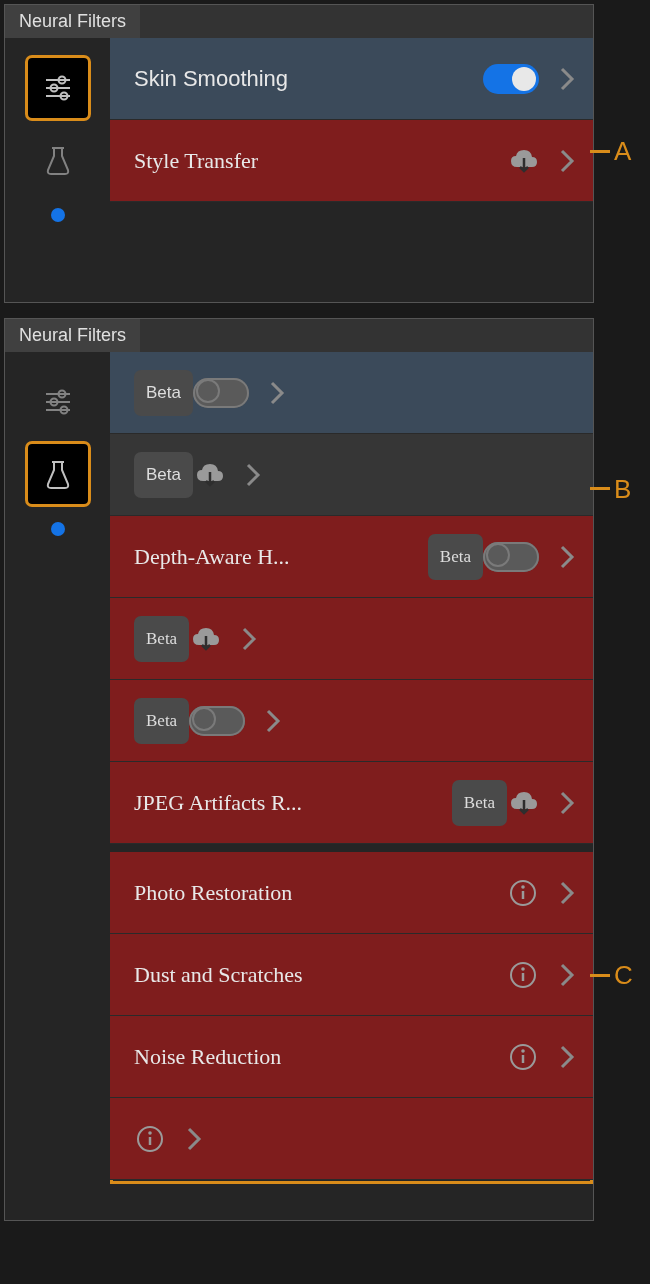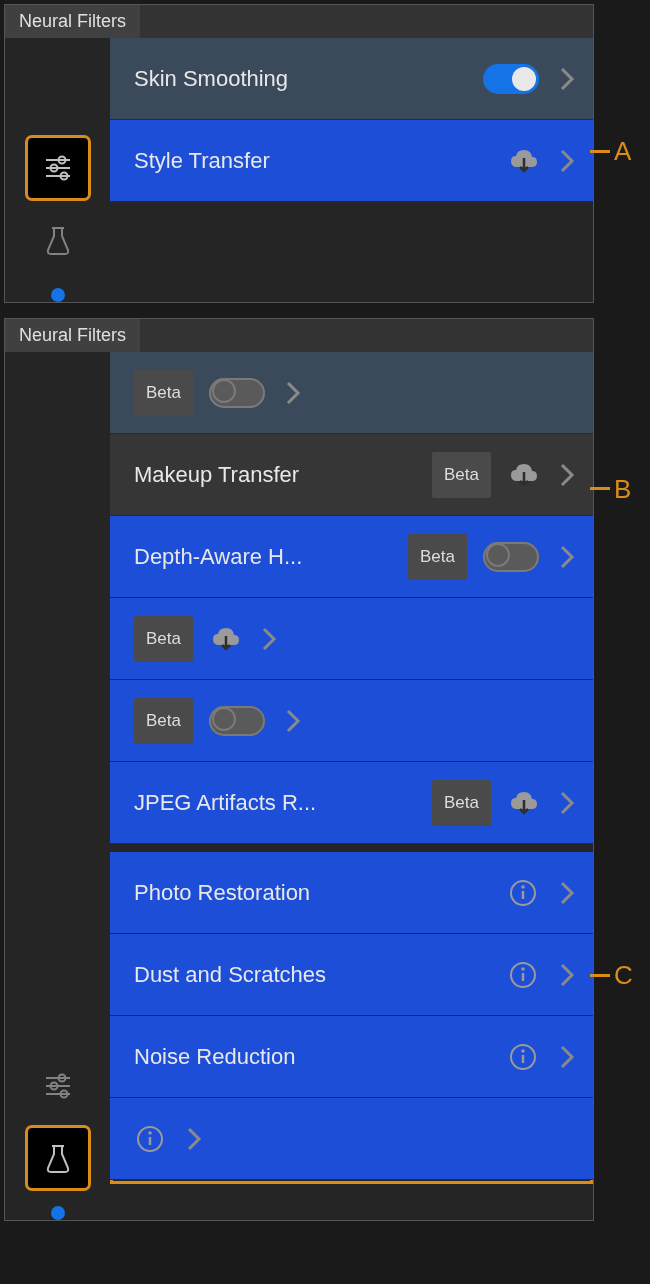--- a/index.html
+++ b/index.html
@@ -23,21 +23,21 @@
   .panel-title {
     display: inline-block;
     background: #404040;
     color: #e0e0e0;
     font-size: 18px;
     padding: 6px 14px 6px 14px;
     font-weight: 400;
   }
   .panel-body {
     display: flex;
-    align-items: flex-end;
+    align-items: flex-start;
     background: #252525;
   }
   .sidebar {
     width: 105px;
     display: flex;
     flex-direction: column;
     align-items: center;
     padding-top: 20px;
     gap: 12px;
     background: #252525;
@@ -71,38 +71,37 @@
   }
   .filter-row {
     height: 82px;
     display: flex;
     align-items: center;
     padding: 0 18px 0 24px;
     background: #363636;
     border-bottom: 1px solid #2a2a2a;
     position: relative;
   }
-  .filter-row.dark { background: #1d4ed8; }
+  .filter-row.dark { background: #7f1d1d; font-family: Liberation Serif, serif; }
   .filter-row.active { background: #3b4a5a; }
   .filter-label {
     flex: 1;
     font-size: 22px;
     color: #e8e8e8;
     white-space: nowrap;
     overflow: hidden;
     text-overflow: ellipsis;
     padding-right: 10px;
   }
   .beta-badge {
     background: #4a4a4a;
     color: #ddd;
     font-size: 17px;
     padding: 13px 12px;
-    border-radius: 2px;
-    margin-right: 16px;
+    border-radius: 7px;
     flex: 0 0 auto;
   }
   .toggle {
     width: 56px;
     height: 30px;
     border-radius: 15px;
     position: relative;
     margin-right: 16px;
     flex: 0 0 auto;
   }
@@ -272,21 +271,20 @@
         <span class="toggle off">
             <span class="knob"></span>
           </span>
         <span class="chevron">
             <svg width="24" height="28">
               <use href="#chev"></use>
             </svg>
           </span>
       </div>
       <div class="filter-row">
-        <span class="filter-label">Makeup Transfer</span>
         <span class="beta-badge">Beta</span>
         <span class="cloud-icon">
             <svg width="32" height="32">
               <use href="#cloud"></use>
             </svg>
           </span>
         <span class="chevron">
             <svg width="24" height="28">
               <use href="#chev"></use>
             </svg>

